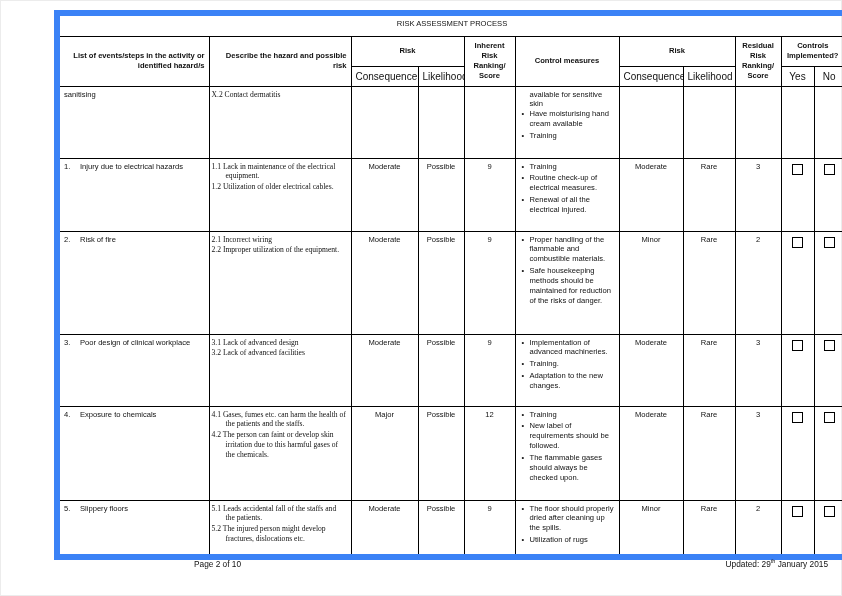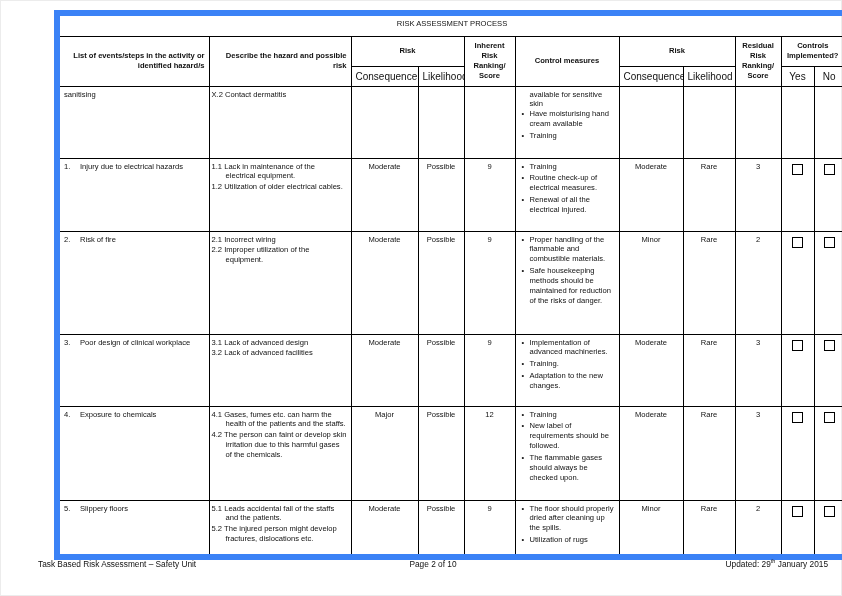--- a/index.html
+++ b/index.html
@@ -36,21 +36,21 @@
   tr.r0 { height: 72px; }
   tr.r1 { height: 73px; }
   tr.r2 { height: 103px; }
   tr.r3 { height: 72px; }
   tr.r4 { height: 94px; }
   tr.r5 { height: 57px; }
 
   .c-center { text-align: center; }
   .event { display: flex; }
   .event .num { flex: 0 0 16px; }
-  .hang > div { padding-left: 12px; text-indent: -14px; margin-bottom: 1px; }
+  .hang > div { padding-left: 12px; text-indent: -14px; margin-bottom: 1px; font-family: Liberation Serif, serif; }
   .bullets > div { position: relative; padding-left: 10px; margin-bottom: 2px; text-indent: 0; }
   .bullets > div::before { content: "\2022"; position: absolute; left: 2px; }
   .cont-line { padding-left: 10px; }
 
   .checkbox {
     width: 11px; height: 11px;
     border: 1.5px solid #000; background: #fff;
     margin: 2px auto 0; cursor: pointer;
   }
 
@@ -297,18 +297,17 @@
             <div class="checkbox"></div>
           </td>
       <td>
             <div class="checkbox"></div>
           </td>
     </tr>
   </tbody>
     </table>
 
   <div class="footer">
-    <span class="fl">Task Based Risk Assessment – Safety Unit</span>
     <span class="fc">Page 2 of 10</span>
     <span class="fr"><span>Updated: 29</span><sup>th</sup><span> January 2015</span></span>
   </div>
 
 </div>
 
 </body></html>

